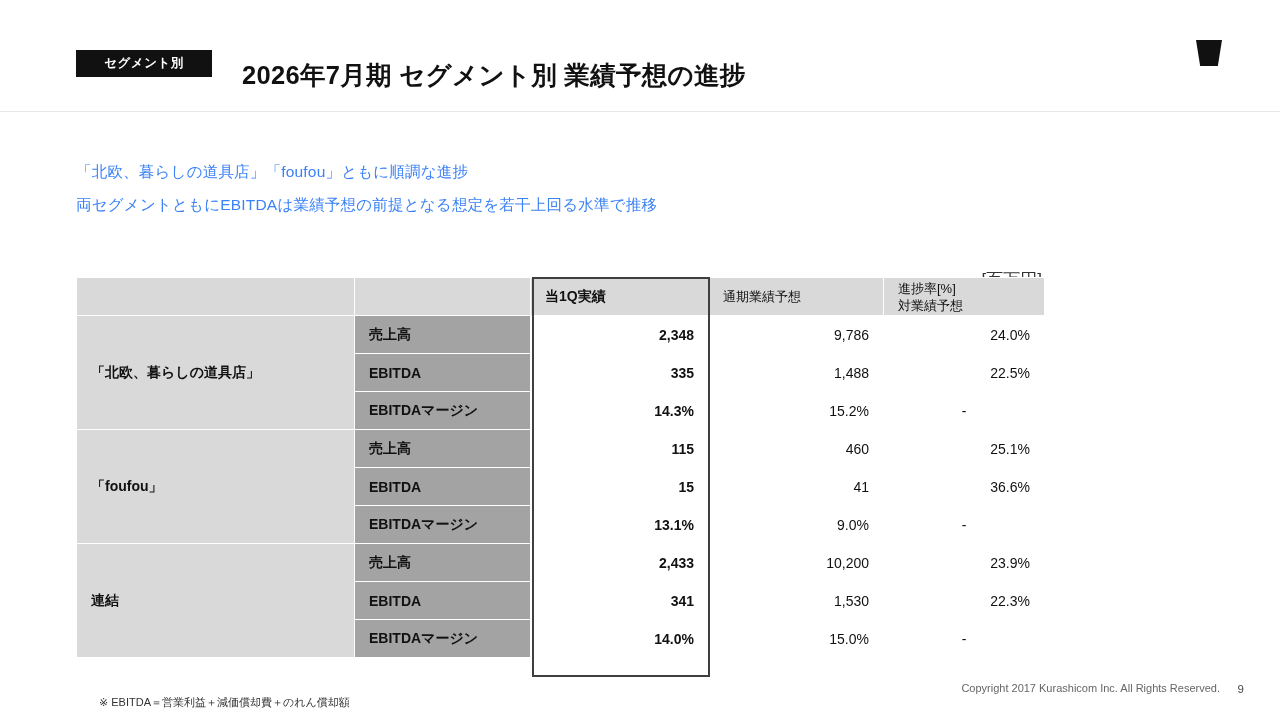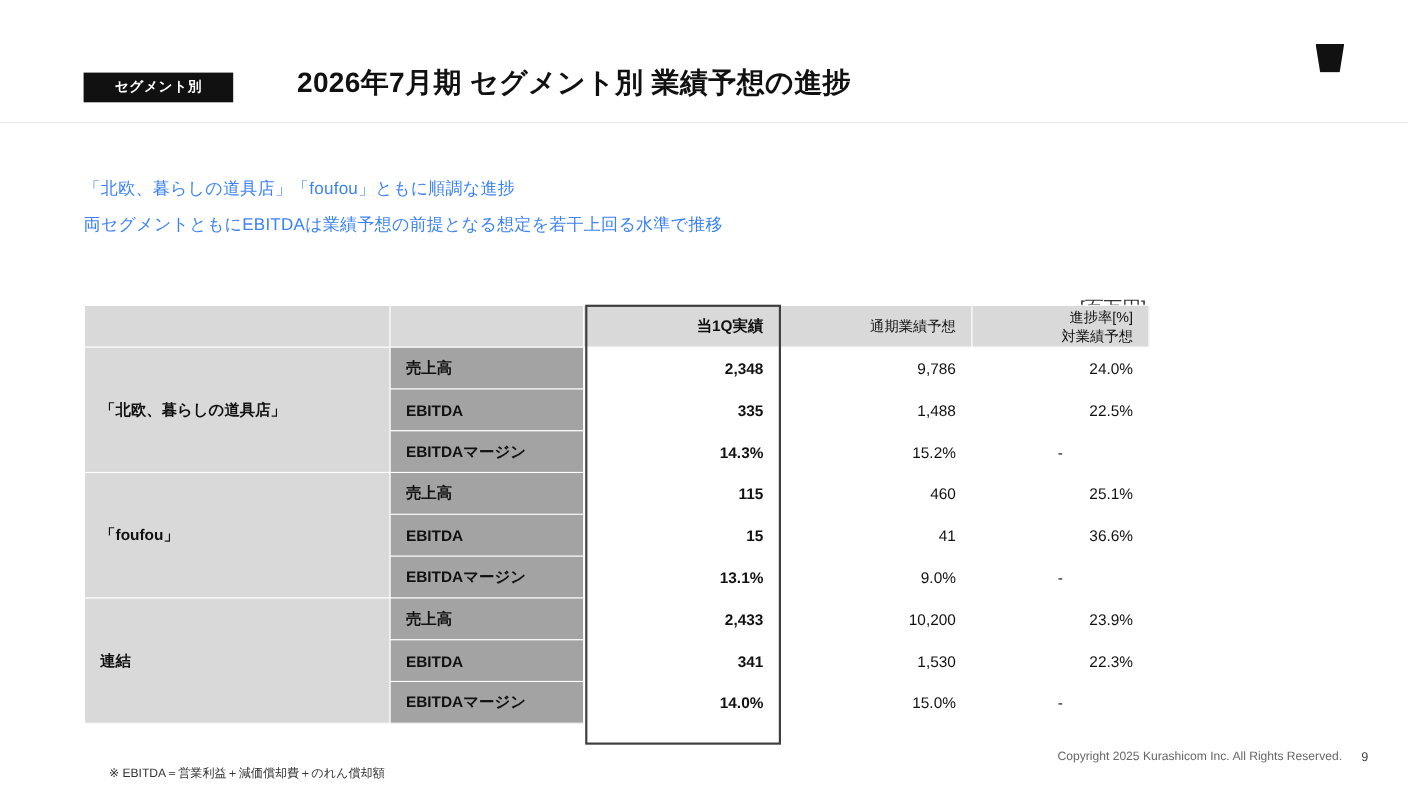--- a/index.html
+++ b/index.html
@@ -25,22 +25,21 @@
     width: 1280px;
     height: 112px;
     background: #ffffff;
     border-bottom: 1px solid #e8e8e8;
   }
   .header-inner {
     position: absolute;
     left: 76px;
     top: 34px;
     display: flex;
-    align-items: flex-end;
-    gap: 28px;
+    align-items: center;
   }
   .tag {
     background: #111111;
     color: #ffffff;
     font-size: 12.5px;
     font-weight: 700;
     letter-spacing: 0.5px;
     padding: 7px 14px 8px;
     min-width: 136px;
     text-align: center;
@@ -114,21 +113,21 @@
     border: 1px solid #ffffff;
     height: 38px;
     font-size: 14px;
     padding: 0 14px;
     vertical-align: middle;
   }
   
   .hrow th {
     background: #d9d9d9;
     font-weight: 700;
-    text-align: right;
+    text-align: left;
     height: 52px;
     border: 1px solid #ffffff;
     font-size: 13.5px;
     color: #111111;
   }
   .hrow th.blank { background: #d9d9d9; }
   .hrow th.hl {
     background: #d9d9d9;
   }
   .hrow th .two-line {
@@ -308,16 +307,16 @@
           <td class="val bold">14.0%</td>
           <td class="val">15.0%</td>
           <td class="val dash">-</td>
         </tr>
       </tbody>
     </table>
     <div class="hl-box"></div>
   </div>
 
   <div class="footnote">※ EBITDA＝営業利益＋減価償却費＋のれん償却額</div>
-  <div class="copyright">Copyright 2025 Kurashicom Inc. All Rights Reserved.</div>
+  <div class="copyright">Copyright 2017 Kurashicom Inc. All Rights Reserved.</div>
   <div class="page-num">9</div>
 
 </div>
 
 </body></html>

